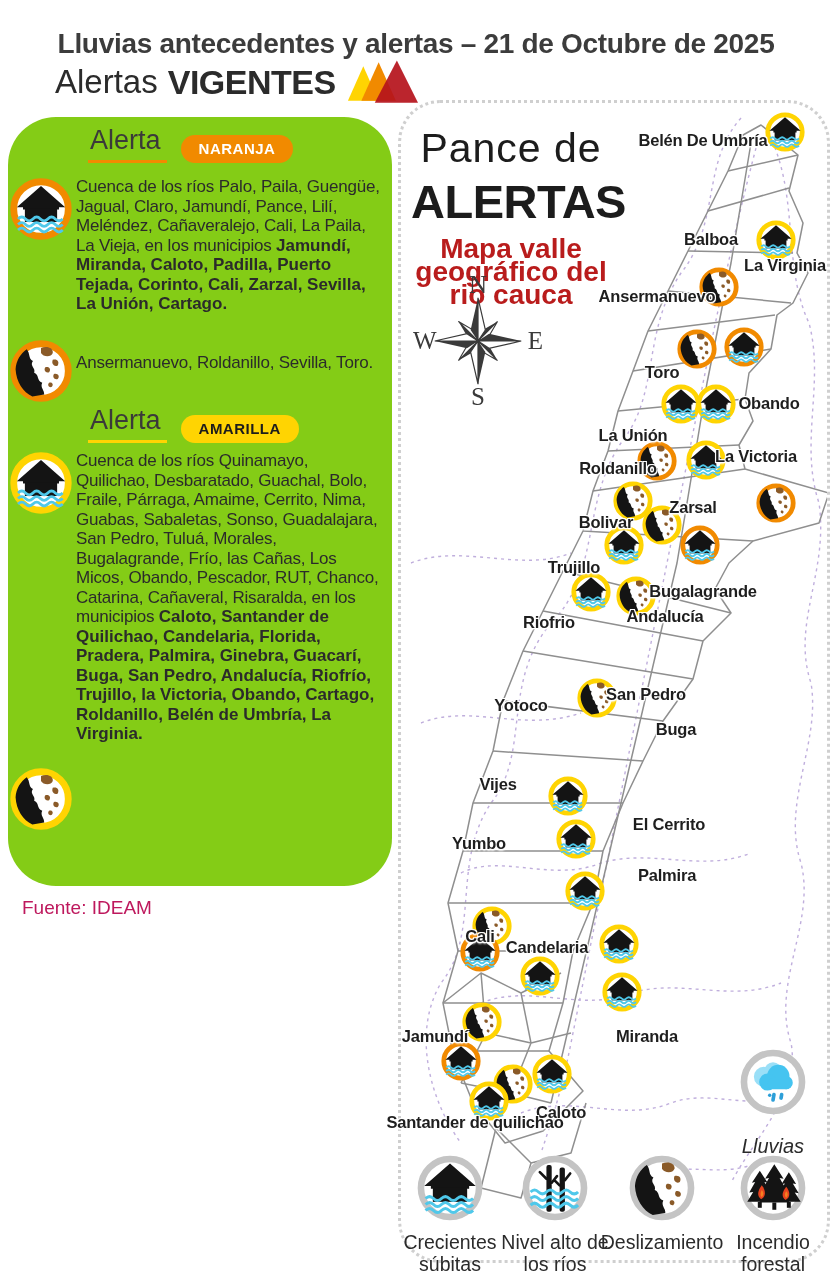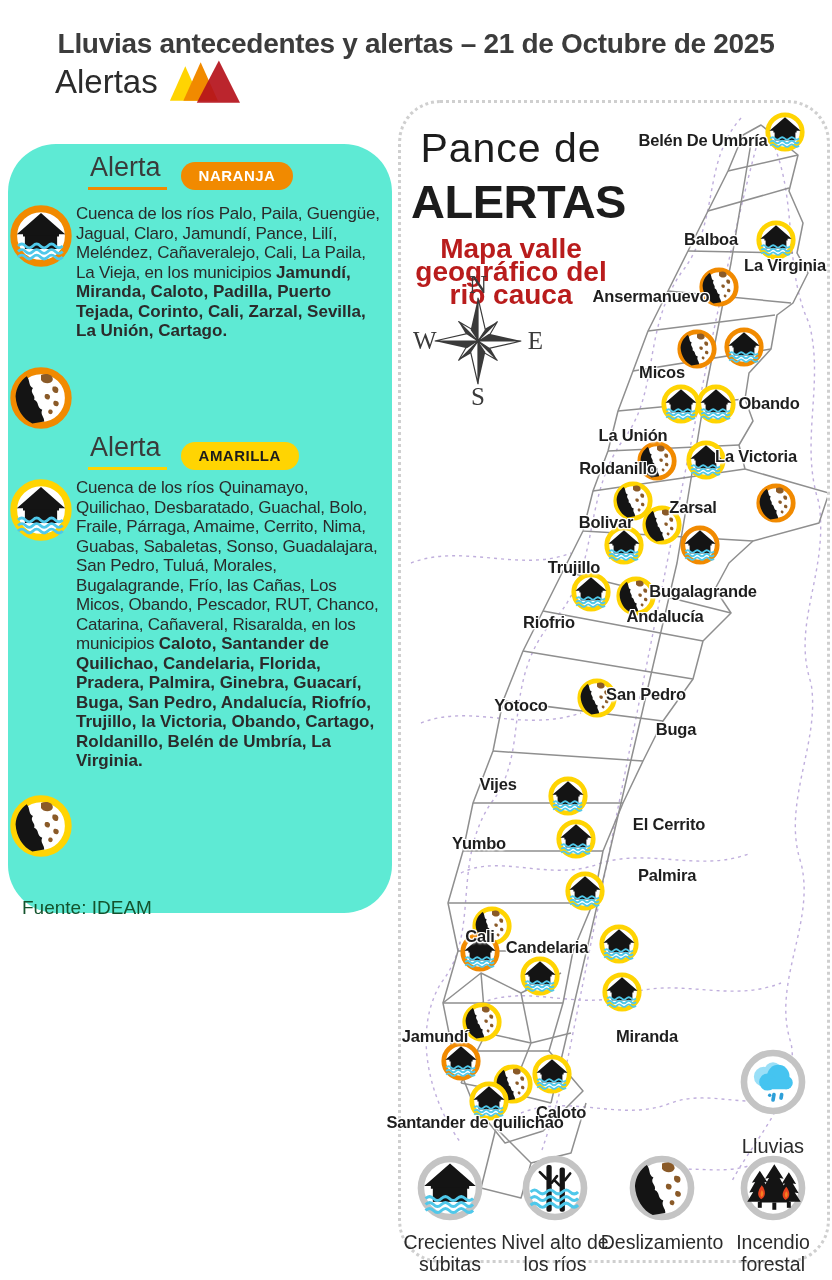--- a/index.html
+++ b/index.html
@@ -11,33 +11,33 @@
   .main-title{
     position:absolute;left:0;top:28px;width:832px;text-align:center;
     font-size:28px;font-weight:bold;color:#3c3c3c;letter-spacing:-0.3px;
   }
   .vigentes-row{position:absolute;left:55px;top:60px;height:44px;display:flex;align-items:center;gap:10px;}
   .vigentes-row .w1{font-size:33px;color:#2b2b2b;}
   .vigentes-row .w2{font-size:34px;font-weight:bold;color:#2b2b2b;letter-spacing:-0.5px;}
   
   .panel{
     position:absolute;left:8px;top:117px;width:384px;height:769px;
-    background:#5eead4;border-radius:48px;margin-top:27px;
+    background:#84cc16;border-radius:48px;
   }
   .alert-header{position:absolute;left:80px;display:flex;align-items:flex-end;gap:14px;}
   .alert-word{font-size:27px;color:#3a3a3a;padding:0 6px 4px 2px;}
   .alert-word.orange-u{border-bottom:3px solid #F18A00;}
   .alert-word.yellow-u{border-bottom:3px solid #FFD402;}
   .badge{font-size:15px;font-weight:bold;border-radius:17px;padding:5px 18px 6px 18px;letter-spacing:0.5px;}
   .badge.orange{background:#F18A00;color:#ffffff;}
   .badge.yellow{background:#FFD402;color:#1c1c1c;}
   .panel-icon{position:absolute;left:2px;width:62px;height:62px;}
   .ptext{position:absolute;left:68px;width:308px;margin:0;font-size:17px;line-height:19.5px;color:#2b2b2b;letter-spacing:-0.2px;}
   .ptext b{letter-spacing:0;}
-  .source{position:absolute;left:22px;top:897px;font-size:19px;color:#14532d;}
+  .source{position:absolute;left:22px;top:897px;font-size:19px;color:#be185d;}
   
   .map-card{
     position:absolute;left:398px;top:100px;width:432px;height:1163px;
     border:3px dotted #cfcfcf;border-radius:42px;box-sizing:border-box;background:#ffffff;
   }
   .map-bg{position:absolute;left:0;top:0;}
   .map-title{position:absolute;left:10px;top:22px;width:200px;text-align:center;}
   .map-title .t1{font-size:41px;color:#1c1c1c;letter-spacing:1px;}
   .map-title .t2{font-size:47px;font-weight:bold;color:#1c1c1c;letter-spacing:-0.5px;margin-top:2px;}
   .map-title .t3{font-size:28px;font-weight:bold;color:#b91c1c;line-height:23px;margin-top:8px;}
@@ -52,21 +52,21 @@
   .marker{position:absolute;width:40px;height:40px;}
   .marker.orange{color:#F18A00;}
   .marker.yellow{color:#FFD402;}
   .marker svg{width:100%;height:100%;display:block;}
   .map-label{
     position:absolute;transform:translate(-50%,-50%);white-space:nowrap;
     font-size:16.5px;font-weight:bold;color:#1e1e1e;letter-spacing:-0.2px;
     text-shadow:-1px -1px 0 #fff,1px -1px 0 #fff,-1px 1px 0 #fff,1px 1px 0 #fff,0 2px 2px #fff;
   }
   
-  .rain-item{position:absolute;left:337px;top:946px;width:70px;text-align:center;}
+  .rain-item{position:absolute;left:337px;top:946px;width:70px;text-align:center;font-style:italic;}
   .rain-item .licon, .legend-item .licon{width:66px;height:66px;color:#c4c4c4;display:inline-block;}
   .rain-item .llabel{margin-top:16px;font-size:20px;color:#2b2b2b;}
   .legend-row{position:absolute;left:0;top:1052px;width:426px;}
   .legend-item{position:absolute;text-align:center;width:130px;transform:translateX(-50%);}
   .legend-item .llabel{margin-top:6px;font-size:19.5px;line-height:22px;color:#2b2b2b;}
   .hidden-defs{position:absolute;width:0;height:0;overflow:hidden;}
 </style>
 </head>
 <body>
 
@@ -117,20 +117,21 @@
       <rect x="48" y="66" width="5.5" height="14" rx="2.7" fill="#2D9FD8" transform="rotate(10 50 73)"></rect>
       <rect x="60" y="66" width="5.5" height="11" rx="2.7" fill="#2D9FD8" transform="rotate(10 62 71)"></rect>
       <circle cx="45" cy="70" r="2.6" fill="#2D9FD8"></circle>
     </g>
   </defs>
 </svg>
 
 <div class="main-title">Lluvias antecedentes y alertas – 21 de Octubre de 2025</div>
 <div class="vigentes-row">
   <span class="w1">Alertas</span>
+  <span class="w2">VIGENTES</span>
   <svg width="72" height="44" viewBox="0 0 75 45">
     <polygon points="18,6 2,42 34,42" fill="#FFD402"></polygon>
     <polygon points="34,2 16,42 52,42" fill="#F18A00"></polygon>
     <polygon points="53,0 30,44 75,44" fill="#B5121B" opacity="0.92"></polygon>
   </svg>
 </div>
 
 <div class="panel">
 
   <div class="alert-header" style="top:8px;">
@@ -141,20 +142,21 @@
   <svg class="panel-icon" style="top:61px;" viewBox="0 0 100 100" color="#F18A00">
     <circle cx="50" cy="50" r="44" fill="#fff" stroke="#F18A00" stroke-width="11"></circle>
     <use href="#g-flood"></use>
   </svg>
   <p class="ptext" style="top:60px;"><span>Cuenca de los ríos Palo, Paila, Guengüe, Jagual, Claro, Jamundí, Pance, Lilí, Meléndez, Cañaveralejo, Cali, La Paila, La Vieja, en los municipios </span><b>Jamundí, Miranda, Caloto, Padilla, Puerto Tejada, Corinto, Cali, Zarzal, Sevilla, La Unión, Cartago.</b></p>
 
   <svg class="panel-icon" style="top:223px;" viewBox="0 0 100 100">
     <circle cx="50" cy="50" r="44" fill="#fff" stroke="#F18A00" stroke-width="11"></circle>
     <use href="#g-landslide"></use>
   </svg>
+  <p class="ptext" style="top:236px;">Ansermanuevo, Roldanillo, Sevilla, Toro.</p>
 
   <div class="alert-header" style="top:288px;">
     <span class="alert-word yellow-u">Alerta</span>
     <span class="badge yellow">AMARILLA</span>
   </div>
 
   <svg class="panel-icon" style="top:335px;" viewBox="0 0 100 100">
     <circle cx="50" cy="50" r="44" fill="#fff" stroke="#FFD402" stroke-width="11"></circle>
     <use href="#g-flood"></use>
   </svg>
@@ -418,22 +420,22 @@
         <svg viewBox="0 0 100 100">
           <circle cx="50" cy="50" r="43" fill="#fff" stroke="currentColor" stroke-width="12"></circle>
           <use href="#g-flood"></use>
         </svg>
       </div>
     </div>
   <div>
       <span class="map-label" style="left: 302px; top: 37px;">Belén De Umbría</span>
       <span class="map-label" style="left: 310px; top: 136px;">Balboa</span>
       <span class="map-label" style="left: 384px; top: 162px;">La Virginia</span>
-      <span class="map-label" style="left: 250px; top: 193px; text-align: center;">Ansermanuevo</span>
-      <span class="map-label" style="left: 261px; top: 269px;">Micos</span>
+      <span class="map-label" style="left: 256px; top: 193px; text-align: center;">Ansermanuevo</span>
+      <span class="map-label" style="left: 261px; top: 269px;">Toro</span>
       <span class="map-label" style="left: 368px; top: 300px;">Obando</span>
       <span class="map-label" style="left: 232px; top: 332px;">La Unión</span>
       <span class="map-label" style="left: 217px; top: 365px;">Roldanillo</span>
       <span class="map-label" style="left: 355px; top: 353px;">La Victoria</span>
       <span class="map-label" style="left: 205px; top: 419px;">Bolivar</span>
       <span class="map-label" style="left: 292px; top: 404px;">Zarsal</span>
       <span class="map-label" style="left: 173px; top: 464px;">Trujillo</span>
       <span class="map-label" style="left: 302px; top: 488px;">Bugalagrande</span>
       <span class="map-label" style="left: 264px; top: 513px;">Andalucía</span>
       <span class="map-label" style="left: 148px; top: 519px;">Riofrio</span>

